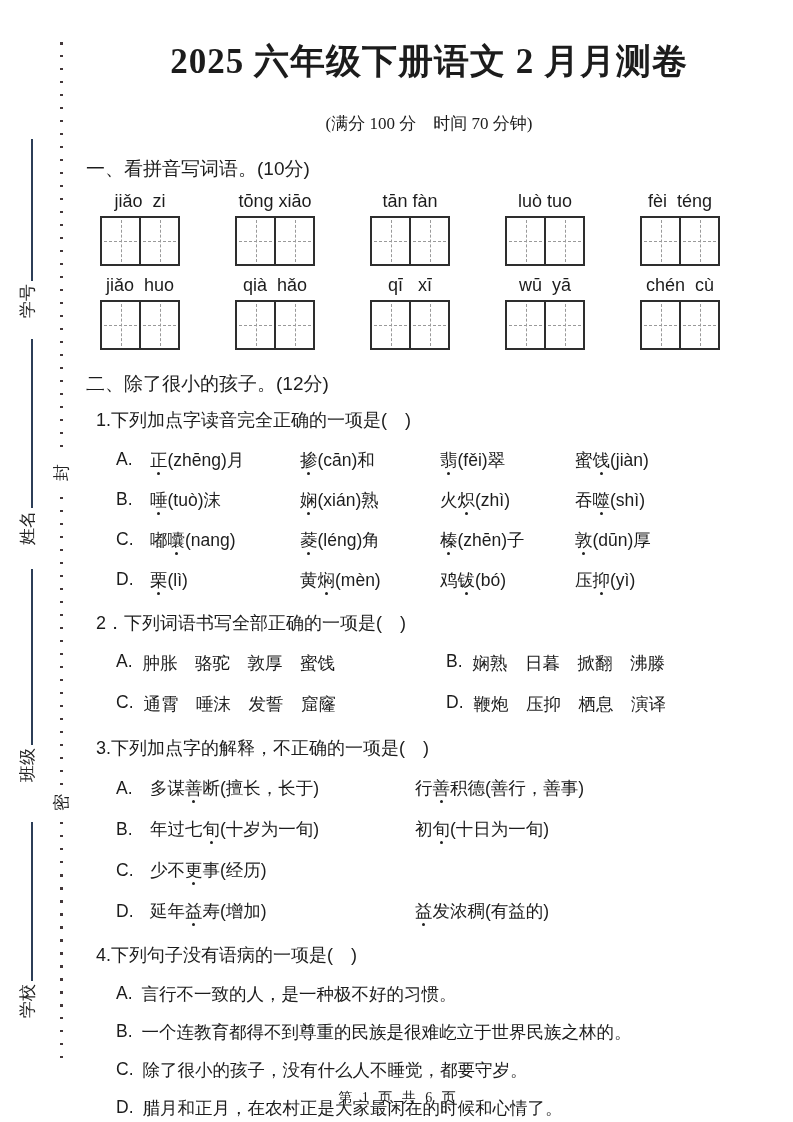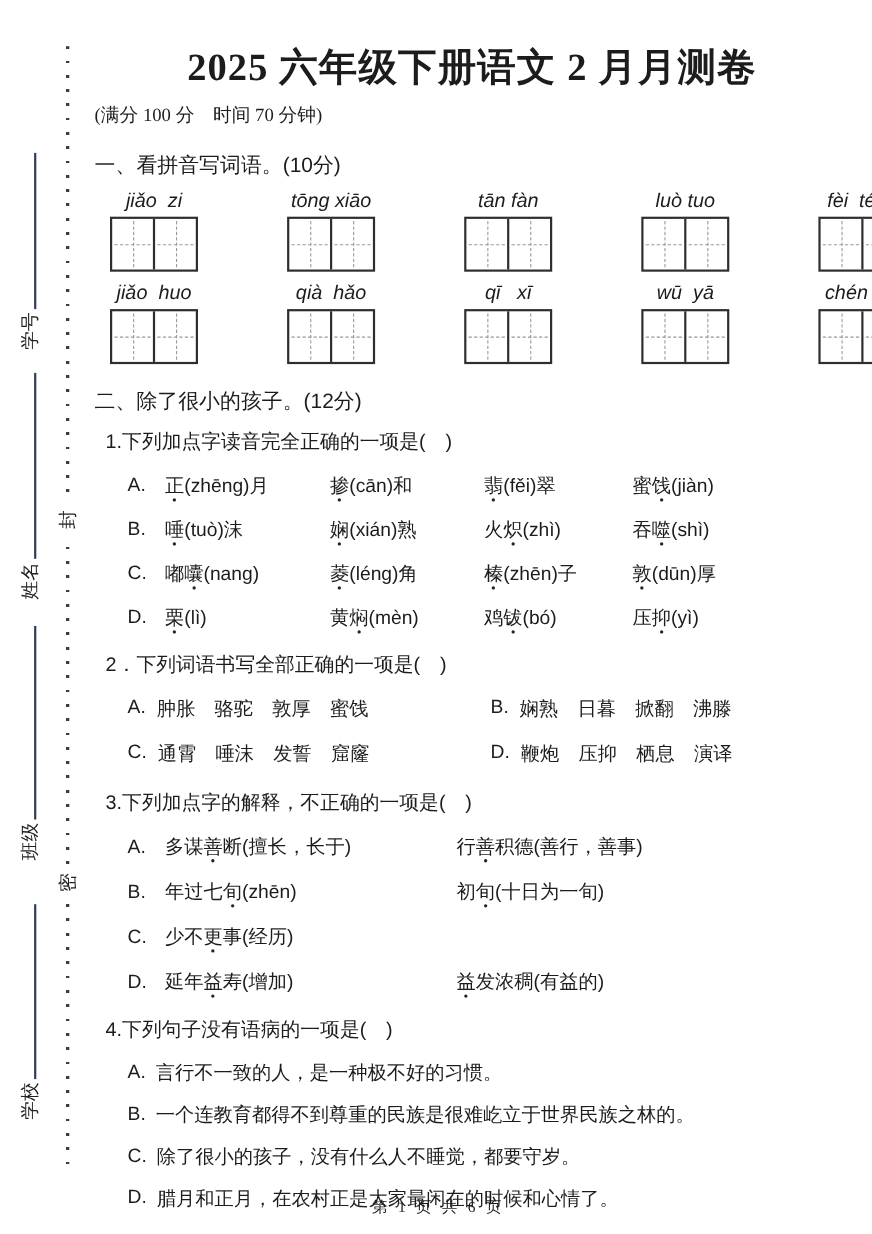--- a/index.html
+++ b/index.html
@@ -15,27 +15,27 @@
              background:repeating-linear-gradient(180deg,#43383a 0px,#43383a 2.5px,transparent 2.5px,transparent 13px);}
   .seal-char{position:absolute;left:49px;width:25px;height:30px;background:#fff;z-index:2;
              display:flex;align-items:center;justify-content:center;}
   .seal-char>span{display:block;transform:rotate(-90deg);
              font-family:"Liberation Serif","DejaVu Serif",serif;font-size:17px;color:#222;}
 
   
   .main{position:absolute;left:86px;top:40px;width:686px;}
   .title{text-align:center;font-family:"Liberation Serif","DejaVu Serif",serif;
          font-weight:700;font-size:35px;letter-spacing:1px;line-height:1.25;}
-  .subtitle{font-family:"Liberation Serif","DejaVu Serif",serif;
-            font-size:17px;margin-top:9px;white-space:pre;}
+  .subtitle{text-align:center;font-family:"Liberation Serif","DejaVu Serif",serif;
+            font-size:17px;margin-top:28px;white-space:pre;}
   .sec-head{font-size:19px;font-weight:400;margin-top:21px;}
   .stem{font-size:18px;padding-left:10px;margin-top:11px;}
 
   
-  .py-row{display:flex;gap:81px;padding-left:14px;margin-top:9px;font-style:italic;}
+  .py-row{display:flex;gap:55px;padding-left:14px;margin-top:9px;}
   .py-unit{width:80px;text-align:center;}
   .py-label{font-size:18px;white-space:pre;margin-bottom:4px;text-align:center;}
   .wbox{display:flex;border:2px solid #2e2e2e;height:46px;width:76px;margin:0 auto;}
   .wcell{width:38px;position:relative;}
   .wcell+.wcell{border-left:2px solid #2e2e2e;}
   .wcell::before{content:'';position:absolute;left:50%;top:2px;bottom:2px;border-left:1px dashed #9a9a9a;}
   .wcell::after{content:'';position:absolute;top:50%;left:2px;right:2px;border-top:1px dashed #9a9a9a;}
 
   
   .opt-grid-q1{display:grid;grid-template-columns:34px 150px 140px 135px auto;
@@ -229,21 +229,21 @@
     </div>
 
     <div class="stem">3.下列加点字的解释，不正确的一项是(　)</div>
     <div class="opt-grid-q3 q1-first">
       <span>A.</span>
       <span><span>多谋</span><span class="dc">善</span><span>断(擅长，长于)</span></span>
       <span><span>行</span><span class="dc">善</span><span>积德(善行，善事)</span></span>
     </div>
     <div class="opt-grid-q3">
       <span>B.</span>
-      <span><span>年过七</span><span class="dc">旬</span><span>(zhēn)</span></span>
+      <span><span>年过七</span><span class="dc">旬</span><span>(十岁为一旬)</span></span>
       <span><span>初</span><span class="dc">旬</span><span>(十日为一旬)</span></span>
     </div>
     <div class="opt-grid-q3">
       <span>C.</span>
       <span><span>少不</span><span class="dc">更</span><span>事(经历)</span></span>
     </div>
     <div class="opt-grid-q3">
       <span>D.</span>
       <span><span>延年</span><span class="dc">益</span><span>寿(增加)</span></span>
       <span><span class="dc">益</span><span>发浓稠(有益的)</span></span>

